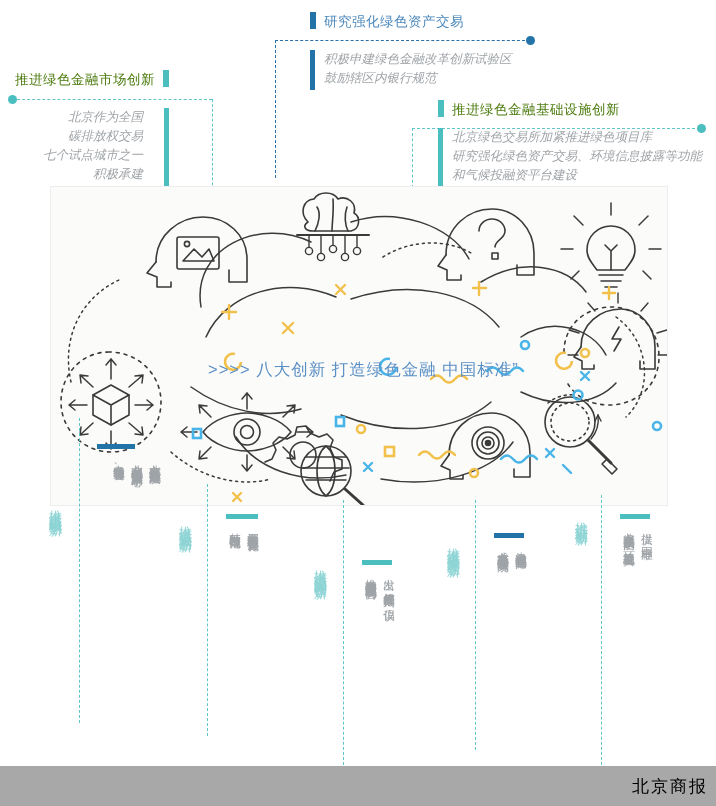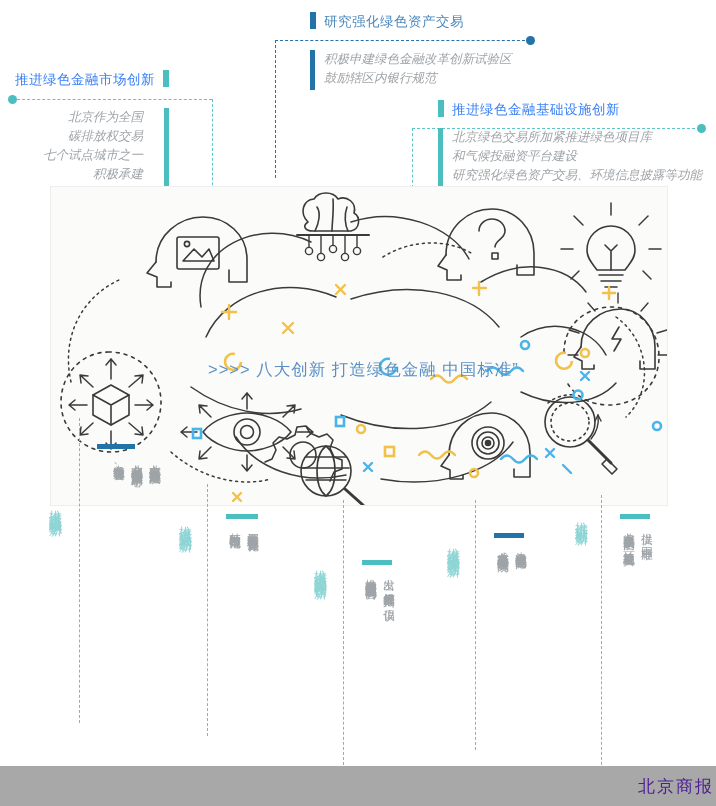--- a/index.html
+++ b/index.html
@@ -28,21 +28,21 @@
   }
   .tag-bar.teal { background: #4bbec0; }
   .tag-bar.blue { background: #2273a8; }
 
   .callout-title {
     position: absolute;
     font-size: 13.5px;
     letter-spacing: .5px;
     white-space: nowrap;
   }
-  .callout-title.teal { color: #3b82f6; }
+  .callout-title.teal { color: #4d7c0f; }
   .callout-title.blue { color: #4a87bb; }
 
   .dashline {
     position: absolute;
     border-top: 1px dashed #5fc6c8;
     height: 0;
   }
   .dashline.blue { border-top-color: #2a6fa8; }
   .dashline.vert {
     border-top: none;
@@ -134,24 +134,24 @@
   #footer {
     position: absolute;
     left: 0;
     bottom: 0;
     width: 716px;
     height: 40px;
     background: #a8a8a8;
   }
   #footer .brand {
     position: absolute;
-    right: 2px;
+    right: 8px;
     top: 9px;
     font-size: 17px;
-    color: #4c1d95;
+    color: #000000;
     letter-spacing: 2px;
   }
 </style>
 </head>
 <body>
 
 <div id="stage">
 
   <div class="callout-title blue" style="left:310px; top:12px;">
     <span class="tag-bar blue"></span><span>研究强化绿色资产交易</span>
@@ -188,22 +188,22 @@
   <div class="callout-title teal" style="left:438px; top:100px;">
     <span class="tag-bar teal"></span><span>推进绿色金融基础设施创新</span>
   </div>
   <div class="dashline" style="left:412px; top:128px; width:288px;"></div>
   <div class="dashline vert" style="left:412px; top:128px; height:60px;"></div>
   <div class="enddot" style="left:697px; top:124px;"></div>
   <div class="body-block" style="left:438px; top:128px; height:58px;">
     <div class="vrule teal"></div>
     <div class="lines">
       <div>北京绿色交易所加紧推进绿色项目库</div>
+      <div>研究强化绿色资产交易、环境信息披露等功能</div>
       <div>和气候投融资平台建设</div>
-      <div>研究强化绿色资产交易、环境信息披露等功能</div>
     </div>
   </div>
 
   <div id="panel">
     <svg width="616" height="318" viewBox="0 0 616 318">
       <g fill="none" stroke="#3a3a3a" stroke-width="1.6" stroke-linecap="round" stroke-linejoin="round">
 
         <g stroke-width="1.5">
           <path d="M150,120 C140,60 210,30 260,55"></path>
           <path d="M300,35 C345,20 400,38 418,72"></path>

